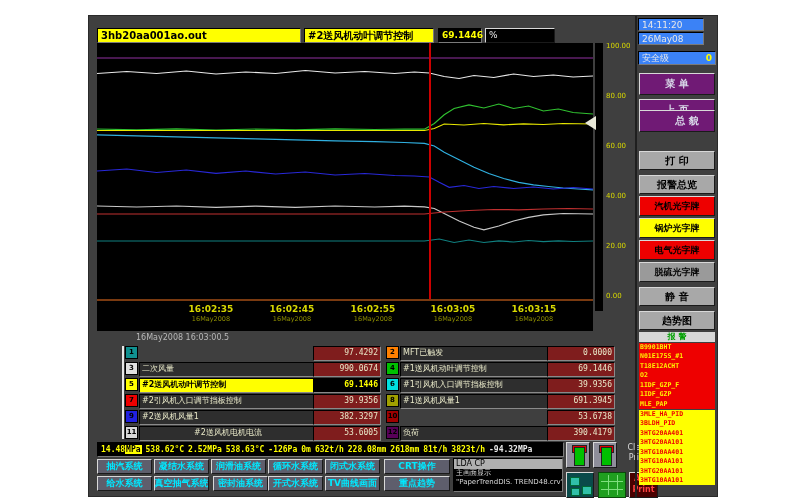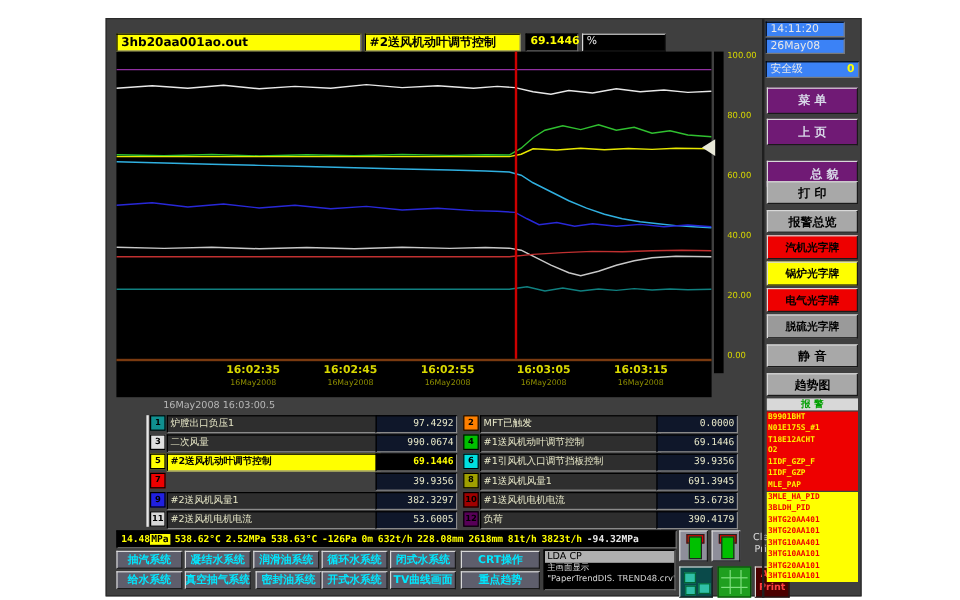--- a/index.html
+++ b/index.html
@@ -20,21 +20,21 @@
   .tick-time{position:absolute;color:#d8d800;font-size:9px;font-weight:bold;transform:translateX(-50%);white-space:nowrap;}
   .tick-date{position:absolute;color:#8f8f00;font-size:6.5px;transform:translateX(-50%);white-space:nowrap;}
   .ylab{position:absolute;color:#d8d800;font-size:7px;white-space:nowrap;}
   #scale-strip{background:#000;}
   #scale-pointer{width:0;height:0;border-top:7px solid transparent;border-bottom:7px solid transparent;border-right:11px solid #e8e8d8;}
   #cursor-line{position:absolute;top:0;width:2px;height:256px;background:#cc0000;}
   
   .leg-row{position:absolute;height:13px;}
   .chip{position:absolute;width:11px;height:11px;border:1px solid #000;color:#000;font-size:7px;font-weight:bold;text-align:center;line-height:11px;}
   .leg-label{position:absolute;background:#2e2e2e;color:#e8e8c8;font-size:8px;line-height:11px;padding:0 2px;white-space:nowrap;overflow:hidden;border:1px solid;border-color:#000 #8a8a8a #8a8a8a #000;}
-  .leg-value{position:absolute;background:#0f172a;color:#e8e8c8;font-size:8px;line-height:11px;padding:0 2px;text-align:right;border:1px solid;border-color:#000 #8a8a8a #8a8a8a #000;font-family:"DejaVu Sans Mono",monospace;}
+  .leg-value{position:absolute;background:#7f1d1d;color:#e8e8c8;font-size:8px;line-height:11px;padding:0 2px;text-align:right;border:1px solid;border-color:#000 #8a8a8a #8a8a8a #000;font-family:"DejaVu Sans Mono",monospace;}
   .leg-row.hl .leg-label{background:#ffff00;color:#000;font-weight:bold;}
   .leg-row.hl .leg-value{background:#000;color:#ffff00;font-weight:bold;}
   #legend-ts{color:#b8b8b8;font-size:8px;white-space:nowrap;}
   #legend-divider{width:2px;background:#e8e8e8;}
   
   .sb-black{background:#3b82f6;color:#e8e8e8;font-size:9px;line-height:12px;padding:0 3px;white-space:nowrap;}
   .sb-btn{display:flex;align-items:center;justify-content:center;font-size:10px;font-weight:bold;cursor:default;white-space:nowrap;}
   .sb-blue{background:#701a75;color:#d8d8e8;}
   .sb-gray{background:#a8a8a8;color:#000;}
   .alarm-item{font-size:6.5px;font-weight:bold;line-height:1.45;padding:0 1px;white-space:nowrap;overflow:hidden;font-family:"DejaVu Sans Mono",monospace;}
@@ -106,45 +106,45 @@
         <div class="ylab abs" style="left: 517px; top: 176px;">40.00</div>
         <div class="ylab abs" style="left: 517px; top: 226px;">20.00</div>
         <div class="ylab abs" style="left: 517px; top: 276px;">0.00</div>
       </div>
 
     <div id="legend-divider" class="abs" style="left:33px;top:330px;height:93px;"></div>
     <div id="legend-ts" class="abs" style="left:47px;top:317px;">16May2008 16:03:00.5</div>
     <div id="legend-left">
         <div class="leg-row abs" style="left: 0px; top: 330px; width: 630px;">
           <div class="chip" style="left: 36px; top: 0px; background: rgb(16, 144, 144);">1</div>
-          <div class="leg-label" style="left: 50px; top: 0px; width: 172px; height: 13px;">炉膛出口负压1</div>
           <div class="leg-value" style="left: 224px; top: 0px; width: 62px; height: 13px;">97.4292</div>
         </div>
         <div class="leg-row abs" style="left: 0px; top: 346px; width: 630px;">
           <div class="chip" style="left: 36px; top: 0px; background: rgb(224, 224, 224);">3</div>
           <div class="leg-label" style="left: 50px; top: 0px; width: 172px; height: 13px;">二次风量</div>
           <div class="leg-value" style="left: 224px; top: 0px; width: 62px; height: 13px;">990.0674</div>
         </div>
         <div class="leg-row abs hl" style="left: 0px; top: 362px; width: 630px;">
           <div class="chip" style="left: 36px; top: 0px; background: rgb(255, 255, 0);">5</div>
           <div class="leg-label" style="left: 50px; top: 0px; width: 172px; height: 13px;">#2送风机动叶调节控制</div>
           <div class="leg-value" style="left: 224px; top: 0px; width: 62px; height: 13px;">69.1446</div>
         </div>
         <div class="leg-row abs" style="left: 0px; top: 378px; width: 630px;">
           <div class="chip" style="left: 36px; top: 0px; background: rgb(238, 0, 0);">7</div>
+          <div class="leg-label" style="left: 50px; top: 0px; width: 172px; height: 13px;">#2引风机入口调节挡板控制</div>
           <div class="leg-value" style="left: 224px; top: 0px; width: 62px; height: 13px;">39.9356</div>
         </div>
         <div class="leg-row abs" style="left: 0px; top: 394px; width: 630px;">
           <div class="chip" style="left: 36px; top: 0px; background: rgb(32, 32, 224);">9</div>
           <div class="leg-label" style="left: 50px; top: 0px; width: 172px; height: 13px;">#2送风机风量1</div>
           <div class="leg-value" style="left: 224px; top: 0px; width: 62px; height: 13px;">382.3297</div>
         </div>
         <div class="leg-row abs" style="left: 0px; top: 410px; width: 630px;">
           <div class="chip" style="left: 36px; top: 0px; background: rgb(216, 216, 216);">11</div>
-          <div class="leg-label" style="left: 50px; top: 0px; width: 172px; height: 13px;">#2送风机电机电流</div>
+          <div class="leg-label" style="left: 50px; top: 0px; width: 172px; height: 13px; text-align: center;">#2送风机电机电流</div>
           <div class="leg-value" style="left: 224px; top: 0px; width: 62px; height: 13px;">53.6005</div>
         </div>
       </div>
     <div id="legend-right">
         <div class="leg-row abs" style="left: 0px; top: 330px; width: 630px;">
           <div class="chip" style="left: 297px; top: 0px; background: rgb(255, 128, 0);">2</div>
           <div class="leg-label" style="left: 311px; top: 0px; width: 145px; height: 13px;">MFT已触发</div>
           <div class="leg-value" style="left: 458px; top: 0px; width: 62px; height: 13px;">0.0000</div>
         </div>
         <div class="leg-row abs" style="left: 0px; top: 346px; width: 630px;">
@@ -157,21 +157,20 @@
           <div class="leg-label" style="left: 311px; top: 0px; width: 145px; height: 13px;">#1引风机入口调节挡板控制</div>
           <div class="leg-value" style="left: 458px; top: 0px; width: 62px; height: 13px;">39.9356</div>
         </div>
         <div class="leg-row abs" style="left: 0px; top: 378px; width: 630px;">
           <div class="chip" style="left: 297px; top: 0px; background: rgb(160, 160, 0);">8</div>
           <div class="leg-label" style="left: 311px; top: 0px; width: 145px; height: 13px;">#1送风机风量1</div>
           <div class="leg-value" style="left: 458px; top: 0px; width: 62px; height: 13px;">691.3945</div>
         </div>
         <div class="leg-row abs" style="left: 0px; top: 394px; width: 630px;">
           <div class="chip" style="left: 297px; top: 0px; background: rgb(160, 0, 0);">10</div>
-          <div class="leg-label" style="left: 311px; top: 0px; width: 145px; height: 13px;">#1送风机电机电流</div>
           <div class="leg-value" style="left: 458px; top: 0px; width: 62px; height: 13px;">53.6738</div>
         </div>
         <div class="leg-row abs" style="left: 0px; top: 410px; width: 630px;">
           <div class="chip" style="left: 297px; top: 0px; background: rgb(88, 0, 88);">12</div>
           <div class="leg-label" style="left: 311px; top: 0px; width: 145px; height: 13px;">负荷</div>
           <div class="leg-value" style="left: 458px; top: 0px; width: 62px; height: 13px;">390.4179</div>
         </div>
       </div>
 
     <div id="status-strip" class="abs sunk" style="left:8px;top:426px;width:467px;height:15px;">
@@ -238,21 +237,21 @@
     <div class="abs" style="left:546px;top:0;width:2px;height:482px;background:#1f1f1f;"></div>
     <div class="abs sb-black sunk" style="left:549px;top:2px;width:66px;height:13px;">14:11:20</div>
     <div class="abs sb-black sunk" style="left:549px;top:16px;width:66px;height:13px;">26May08</div>
     <div class="abs sb-black sunk" style="left:549px;top:35px;width:78px;height:14px;">
       <span>安全级</span>
       <span style="float:right;color:#ffff00;font-weight:bold;">0</span>
     </div>
     <div id="sb-nav">
         <div class="sb-btn abs raise sb-blue" style="left: 550px; top: 57px; width: 76px; height: 22px;">菜 单</div>
         <div class="sb-btn abs raise sb-blue" style="left: 550px; top: 83px; width: 76px; height: 22px;">上 页</div>
-        <div class="sb-btn abs raise sb-blue" style="left: 550px; top: 118px; width: 76px; height: 22px; padding-left: 20px;">总 貌</div>
+        <div class="sb-btn abs raise sb-blue" style="left: 550px; top: 94px; width: 76px; height: 22px; padding-left: 20px;">总 貌</div>
         <div class="sb-btn abs raise sb-gray" style="left: 550px; top: 135px; width: 76px; height: 19px;">打 印</div>
         <div class="sb-btn abs raise sb-gray" style="left: 550px; top: 159px; width: 76px; height: 19px;">报警总览</div>
       </div>
     <div id="sb-ann">
         <div class="sb-btn abs raise" style="left: 550px; top: 180px; width: 76px; height: 20px; background: rgb(238, 0, 0); color: rgb(0, 0, 0); font-size: 9px;">汽机光字牌</div>
         <div class="sb-btn abs raise" style="left: 550px; top: 202px; width: 76px; height: 20px; background: rgb(255, 255, 0); color: rgb(0, 0, 0); font-size: 9px;">锅炉光字牌</div>
         <div class="sb-btn abs raise" style="left: 550px; top: 224px; width: 76px; height: 20px; background: rgb(238, 0, 0); color: rgb(0, 0, 0); font-size: 9px;">电气光字牌</div>
         <div class="sb-btn abs raise" style="left: 550px; top: 246px; width: 76px; height: 20px; background: rgb(154, 154, 154); color: rgb(0, 0, 0); font-size: 9px;">脱硫光字牌</div>
       </div>
     <div id="sb-tools">

